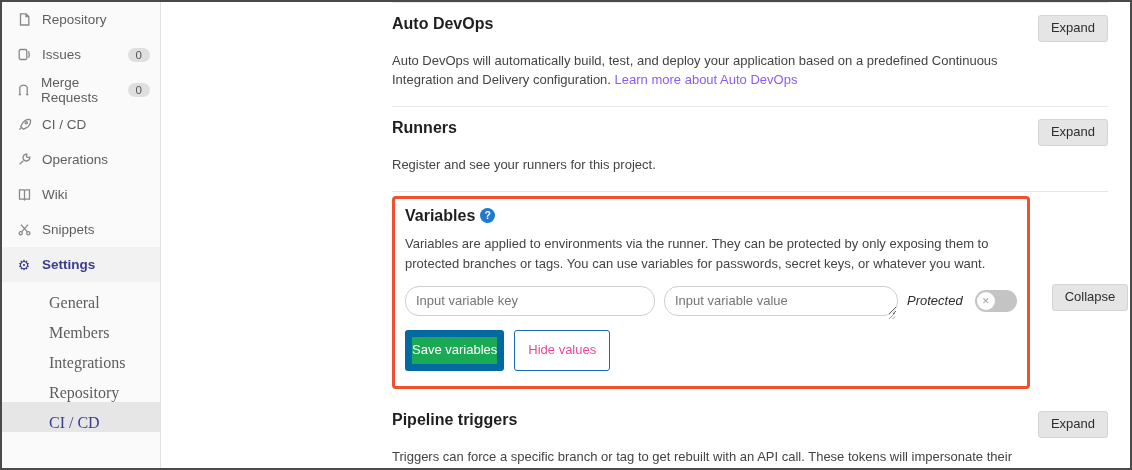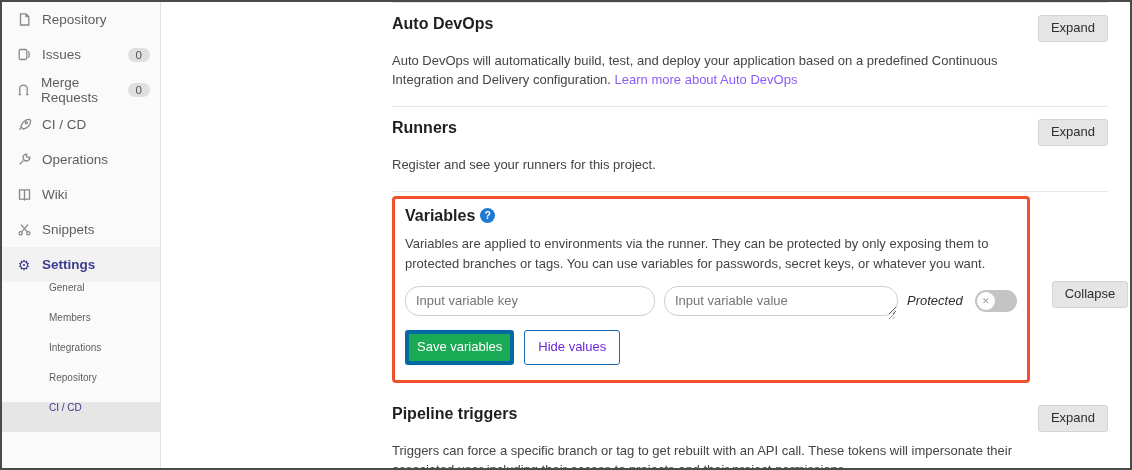--- a/index.html
+++ b/index.html
@@ -46,25 +46,26 @@
     background: #dfdfdf;
     color: #555;
     font-size: 11.5px;
     border-radius: 9px;
     padding: 1px 8px;
     font-weight: normal;
   }
   .sub-item {
     height: 30px;
     display: flex;
-    align-items: flex-start;
+    align-items: flex-end;
     padding-left: 47px;
-    font-size: 10px;
+    font-size: 16px;
     color: #5e5e5e;
     cursor: pointer;
+    font-family: Liberation Serif, serif;
   }
   .sub-item.active { background: #e6e6e6; color: #3b3b8f; }
 
   
   .content {
     flex: 1;
     background: #fff;
     padding: 0 22px 0 231px;
     overflow: hidden;
   }
@@ -93,28 +94,28 @@
     border-radius: 3px;
     padding: 4px 12px;
     cursor: pointer;
     background: #e5e5e5;
     border: 1px solid #d4d4d4;
     color: #2e2e2e;
     line-height: 1.3;
   }
   .btn-green {
     background: #1aaa55;
-    border: 4px solid #0369a1;
+    border: 7px solid #0369a1;
     color: #fff;
-    padding: 5px 8px;
+    padding: 5px 0;
   }
   .btn-blue-outline {
     background: #fff;
     border: 1px solid #1b69b6;
-    color: #6d28d9;
+    color: #ec4899;
     padding: 5px 13px;
   }
 
   
   .variables-row { display: flex; align-items: center; margin-top: 4px; }
   .red-box {
     width: 640px;
     border: 3px solid #f1502f;
     border-radius: 4px;
     padding: 8px 10px 15px 10px;

